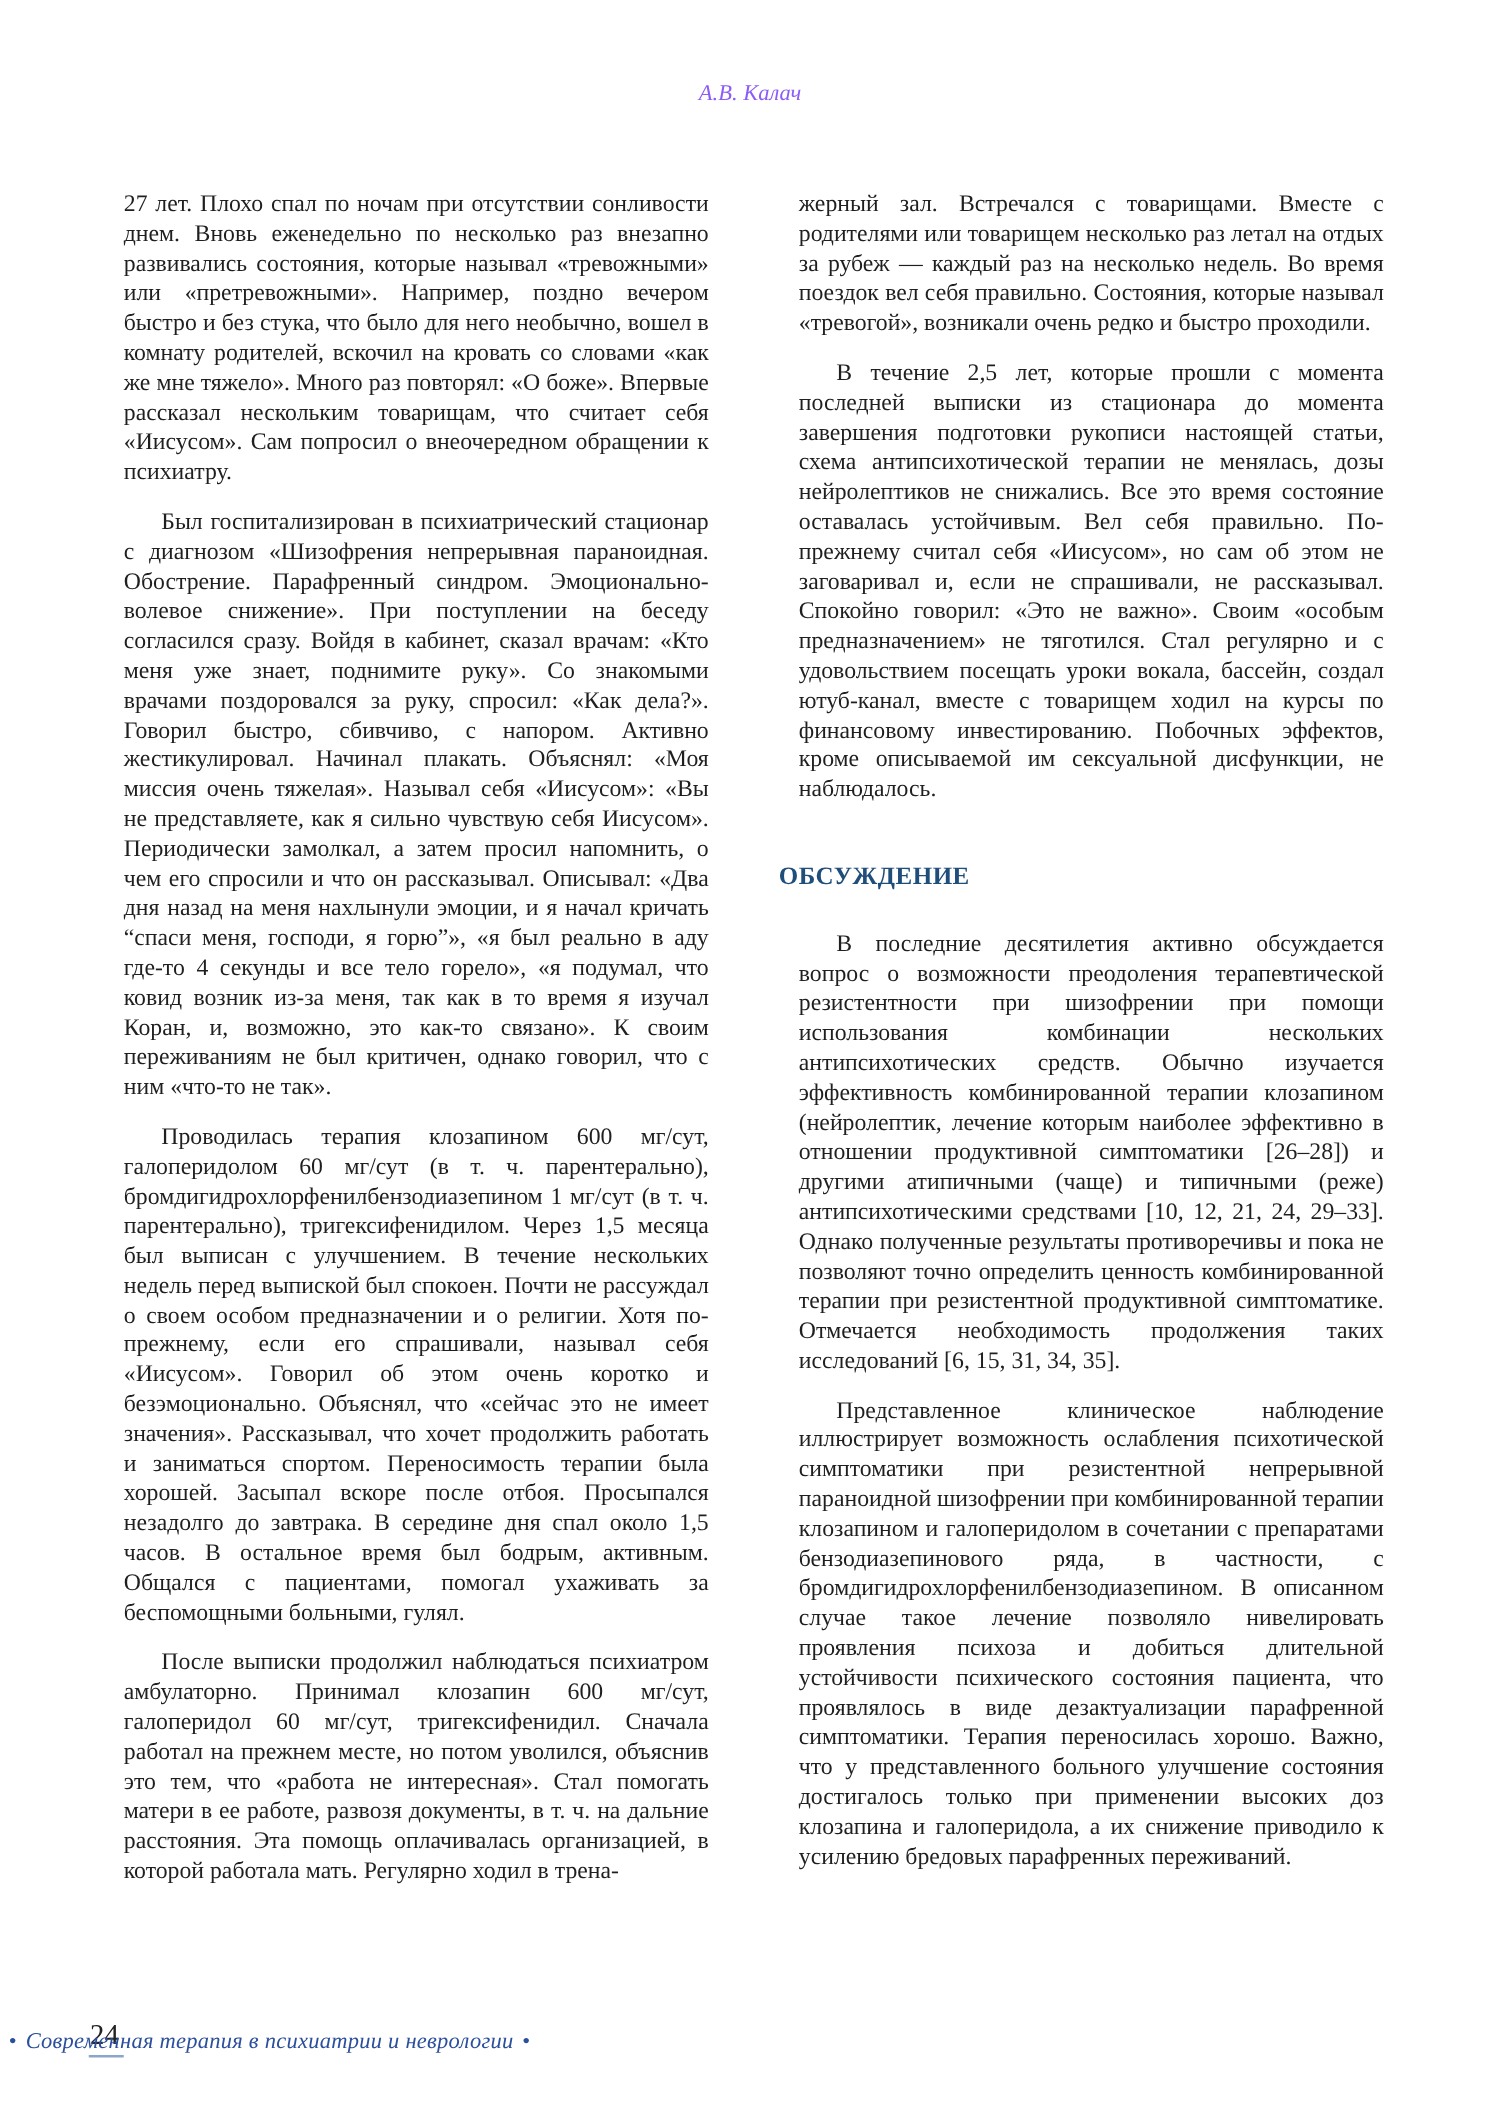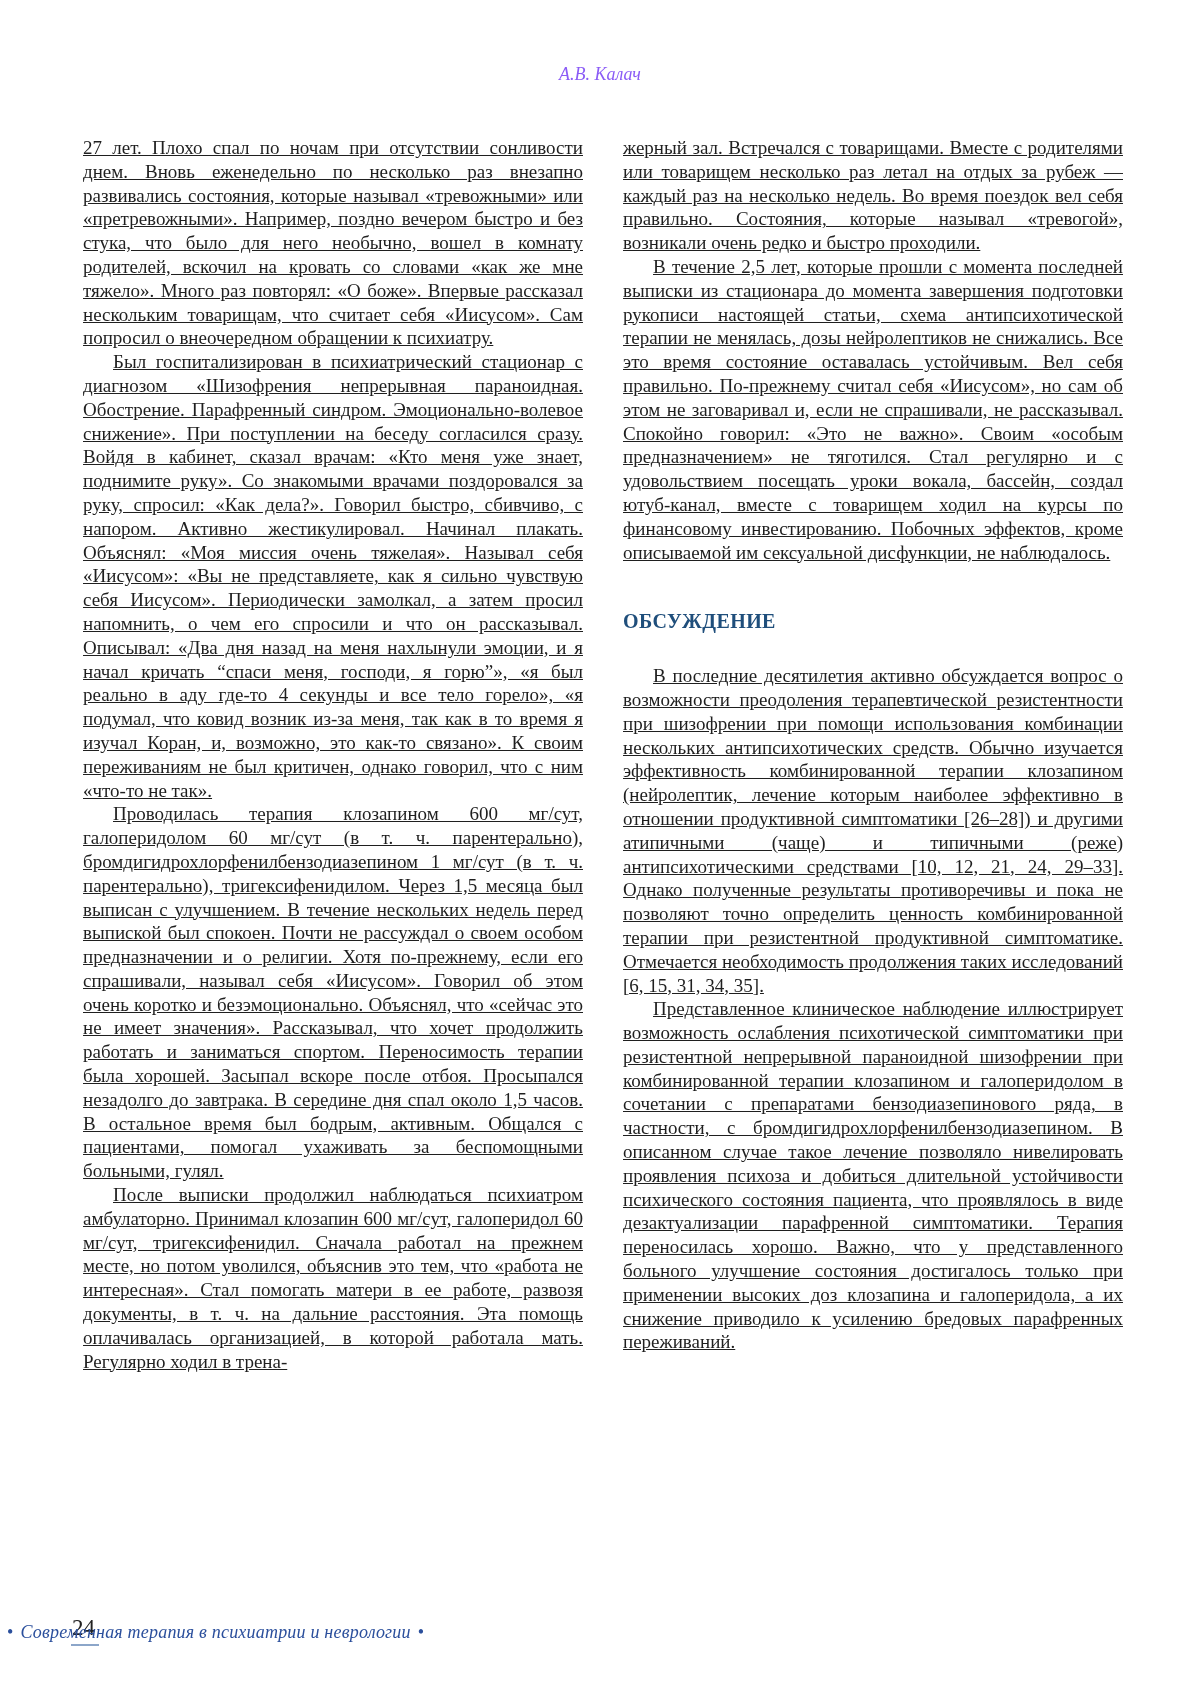--- a/index.html
+++ b/index.html
@@ -35,24 +35,23 @@
     height: 1432px;
     overflow: hidden;
   }
   .col {
     width: 500px;
     text-align: justify;
     font-size: 19px;
     line-height: 23.8px;
   }
   .col p {
-    margin: 0;
+    margin: 16px;
     text-indent: 30px;
     hyphens: auto;
-    text-decoration: underline;
     -webkit-hyphens: auto;
   }
   .col p.cont {
     text-indent: 0;
   }
   .section-heading {
     font-size: 20px;
     font-weight: bold;
     text-align: left;
     color: var(--heading-blue, #1f4e7b);

